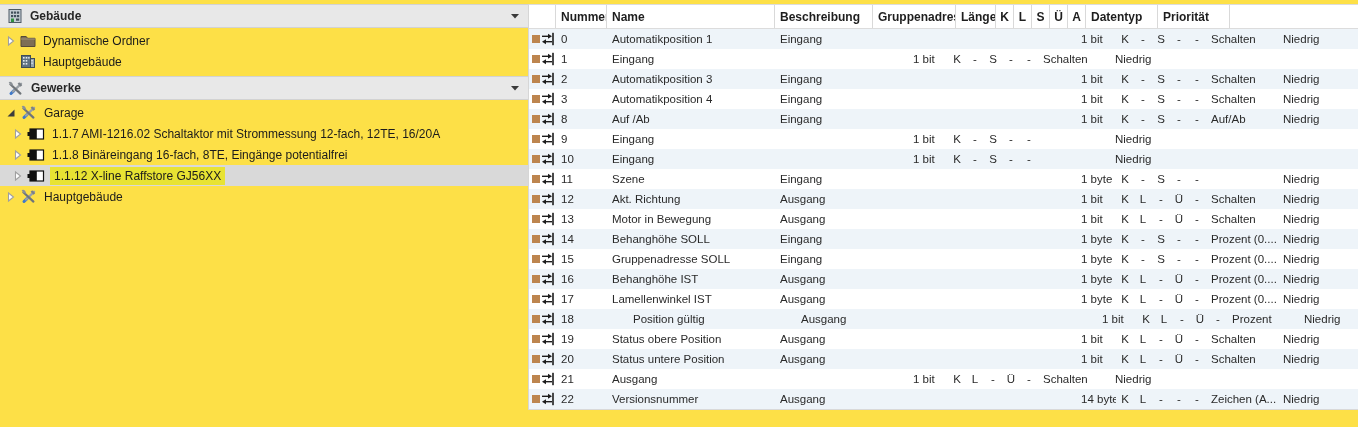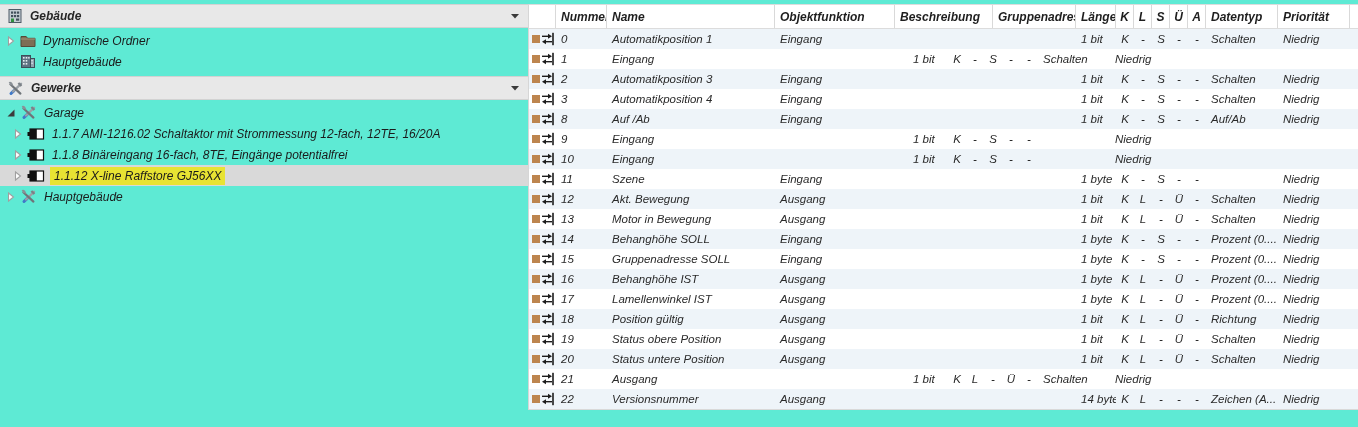--- a/index.html
+++ b/index.html
@@ -1,18 +1,18 @@
 <!DOCTYPE html>
 <html><head>
 <meta charset="utf-8">
 <style>
   * { box-sizing: border-box; }
   html,body { margin:0; padding:0; background:#fff; }
   body { font-family:"Liberation Sans", sans-serif; }
-  #app { position:relative; width:1358px; height:427px; overflow:hidden; background:#5eead4;font-style:italic; }
+  #app { position:relative; width:1358px; height:427px; overflow:hidden; background:#fde047; }
 
   
   #left-panel { position:absolute; left:0; top:4px; width:528px; }
   .tree-section { height:24px; background:#e8e8e8; border-top:1px solid #d2d2d2;
     border-bottom:1px solid #d2d2d2; display:flex; align-items:center;
     padding:0 9px 0 7px; margin-bottom:2px; }
   .tree-section.gap { margin-top:4px; }
   .tree-section .lbl { font-weight:bold; font-size:12px; color:#262626; margin-left:7px; }
   .tree-section .dd { margin-left:auto; display:flex; align-items:center; }
   .tree-item { height:21px; display:flex; align-items:center; font-size:12px; color:#1b1b1b; white-space:nowrap; overflow:hidden; }
@@ -199,23 +199,20 @@
   <div id="splitter"></div>
   <div id="right-panel">
     <div id="go-header">
         <div class="hcell" style="width: 27px;"></div>
         <div class="hcell" style="width: 51px;">
           <span>Nummer</span>
         </div>
         <div class="hcell" style="width: 168px;">
           <span>Name</span>
         </div>
-        <div class="hcell" style="width: 120px;">
-          <span>Objektfunktion</span>
-        </div>
         <div class="hcell" style="width: 98px;">
           <span>Beschreibung</span>
         </div>
         <div class="hcell" style="width: 83px;">
           <span>Gruppenadresse</span>
         </div>
         <div class="hcell" style="width: 40px;">
           <span>Länge</span>
         </div>
         <div class="hcell center" style="width: 18px;">
@@ -462,21 +459,21 @@
                 <rect x="1" y="3" width="8" height="8" fill="#bd854e"></rect>
                 <rect x="21.2" y="0.8" width="1.6" height="12.4" fill="#1d1d1d"></rect>
                 <line x1="11" y1="4.3" x2="18" y2="4.3" stroke="#1d1d1d" stroke-width="1.4"></line>
                 <path d="M17 1.8 L21 4.3 L17 6.8 Z" fill="#1d1d1d"></path>
                 <line x1="14" y1="9.7" x2="21" y2="9.7" stroke="#1d1d1d" stroke-width="1.4"></line>
                 <path d="M15 7.2 L11 9.7 L15 12.2 Z" fill="#1d1d1d"></path>
               </svg>
             </span>
           </div>
           <div class="tcell" style="width: 51px;">12</div>
-          <div class="tcell" style="width: 168px;">Akt. Bewegung</div>
+          <div class="tcell" style="width: 168px;">Akt. Richtung</div>
           <div class="tcell" style="width: 120px;">Ausgang</div>
           <div class="tcell" style="width: 98px;"></div>
           <div class="tcell" style="width: 83px;"></div>
           <div class="tcell" style="width: 40px;">1 bit</div>
           <div class="tcell center" style="width: 18px;">K</div>
           <div class="tcell center" style="width: 18px;">L</div>
           <div class="tcell center" style="width: 18px;">-</div>
           <div class="tcell center" style="width: 18px;">Ü</div>
           <div class="tcell center" style="width: 18px;">-</div>
           <div class="tcell" style="width: 72px;">Schalten</div>
@@ -624,31 +621,31 @@
                 <rect x="1" y="3" width="8" height="8" fill="#bd854e"></rect>
                 <rect x="21.2" y="0.8" width="1.6" height="12.4" fill="#1d1d1d"></rect>
                 <line x1="11" y1="4.3" x2="18" y2="4.3" stroke="#1d1d1d" stroke-width="1.4"></line>
                 <path d="M17 1.8 L21 4.3 L17 6.8 Z" fill="#1d1d1d"></path>
                 <line x1="14" y1="9.7" x2="21" y2="9.7" stroke="#1d1d1d" stroke-width="1.4"></line>
                 <path d="M15 7.2 L11 9.7 L15 12.2 Z" fill="#1d1d1d"></path>
               </svg>
             </span>
           </div>
           <div class="tcell" style="width: 51px;">18</div>
-          <div class="tcell" style="width: 168px;">Position gültig</div>
+          <div class="tcell" style="width: 168px; margin-left: 21px;">Position gültig</div>
           <div class="tcell" style="width: 120px;">Ausgang</div>
           <div class="tcell" style="width: 98px;"></div>
           <div class="tcell" style="width: 83px;"></div>
           <div class="tcell" style="width: 40px;">1 bit</div>
           <div class="tcell center" style="width: 18px;">K</div>
           <div class="tcell center" style="width: 18px;">L</div>
           <div class="tcell center" style="width: 18px;">-</div>
           <div class="tcell center" style="width: 18px;">Ü</div>
           <div class="tcell center" style="width: 18px;">-</div>
-          <div class="tcell" style="width: 72px;">Richtung</div>
+          <div class="tcell" style="width: 72px;">Prozent</div>
           <div class="tcell" style="width: 72px;">Niedrig</div>
         </div>
         <div class="trow odd">
           <div class="tcell iconcell" style="width: 27px;">
             <span style="display: flex;">
               <svg width="24" height="14" viewBox="0 0 24 14">
                 <rect x="1" y="3" width="8" height="8" fill="#bd854e"></rect>
                 <rect x="21.2" y="0.8" width="1.6" height="12.4" fill="#1d1d1d"></rect>
                 <line x1="11" y1="4.3" x2="18" y2="4.3" stroke="#1d1d1d" stroke-width="1.4"></line>
                 <path d="M17 1.8 L21 4.3 L17 6.8 Z" fill="#1d1d1d"></path>

